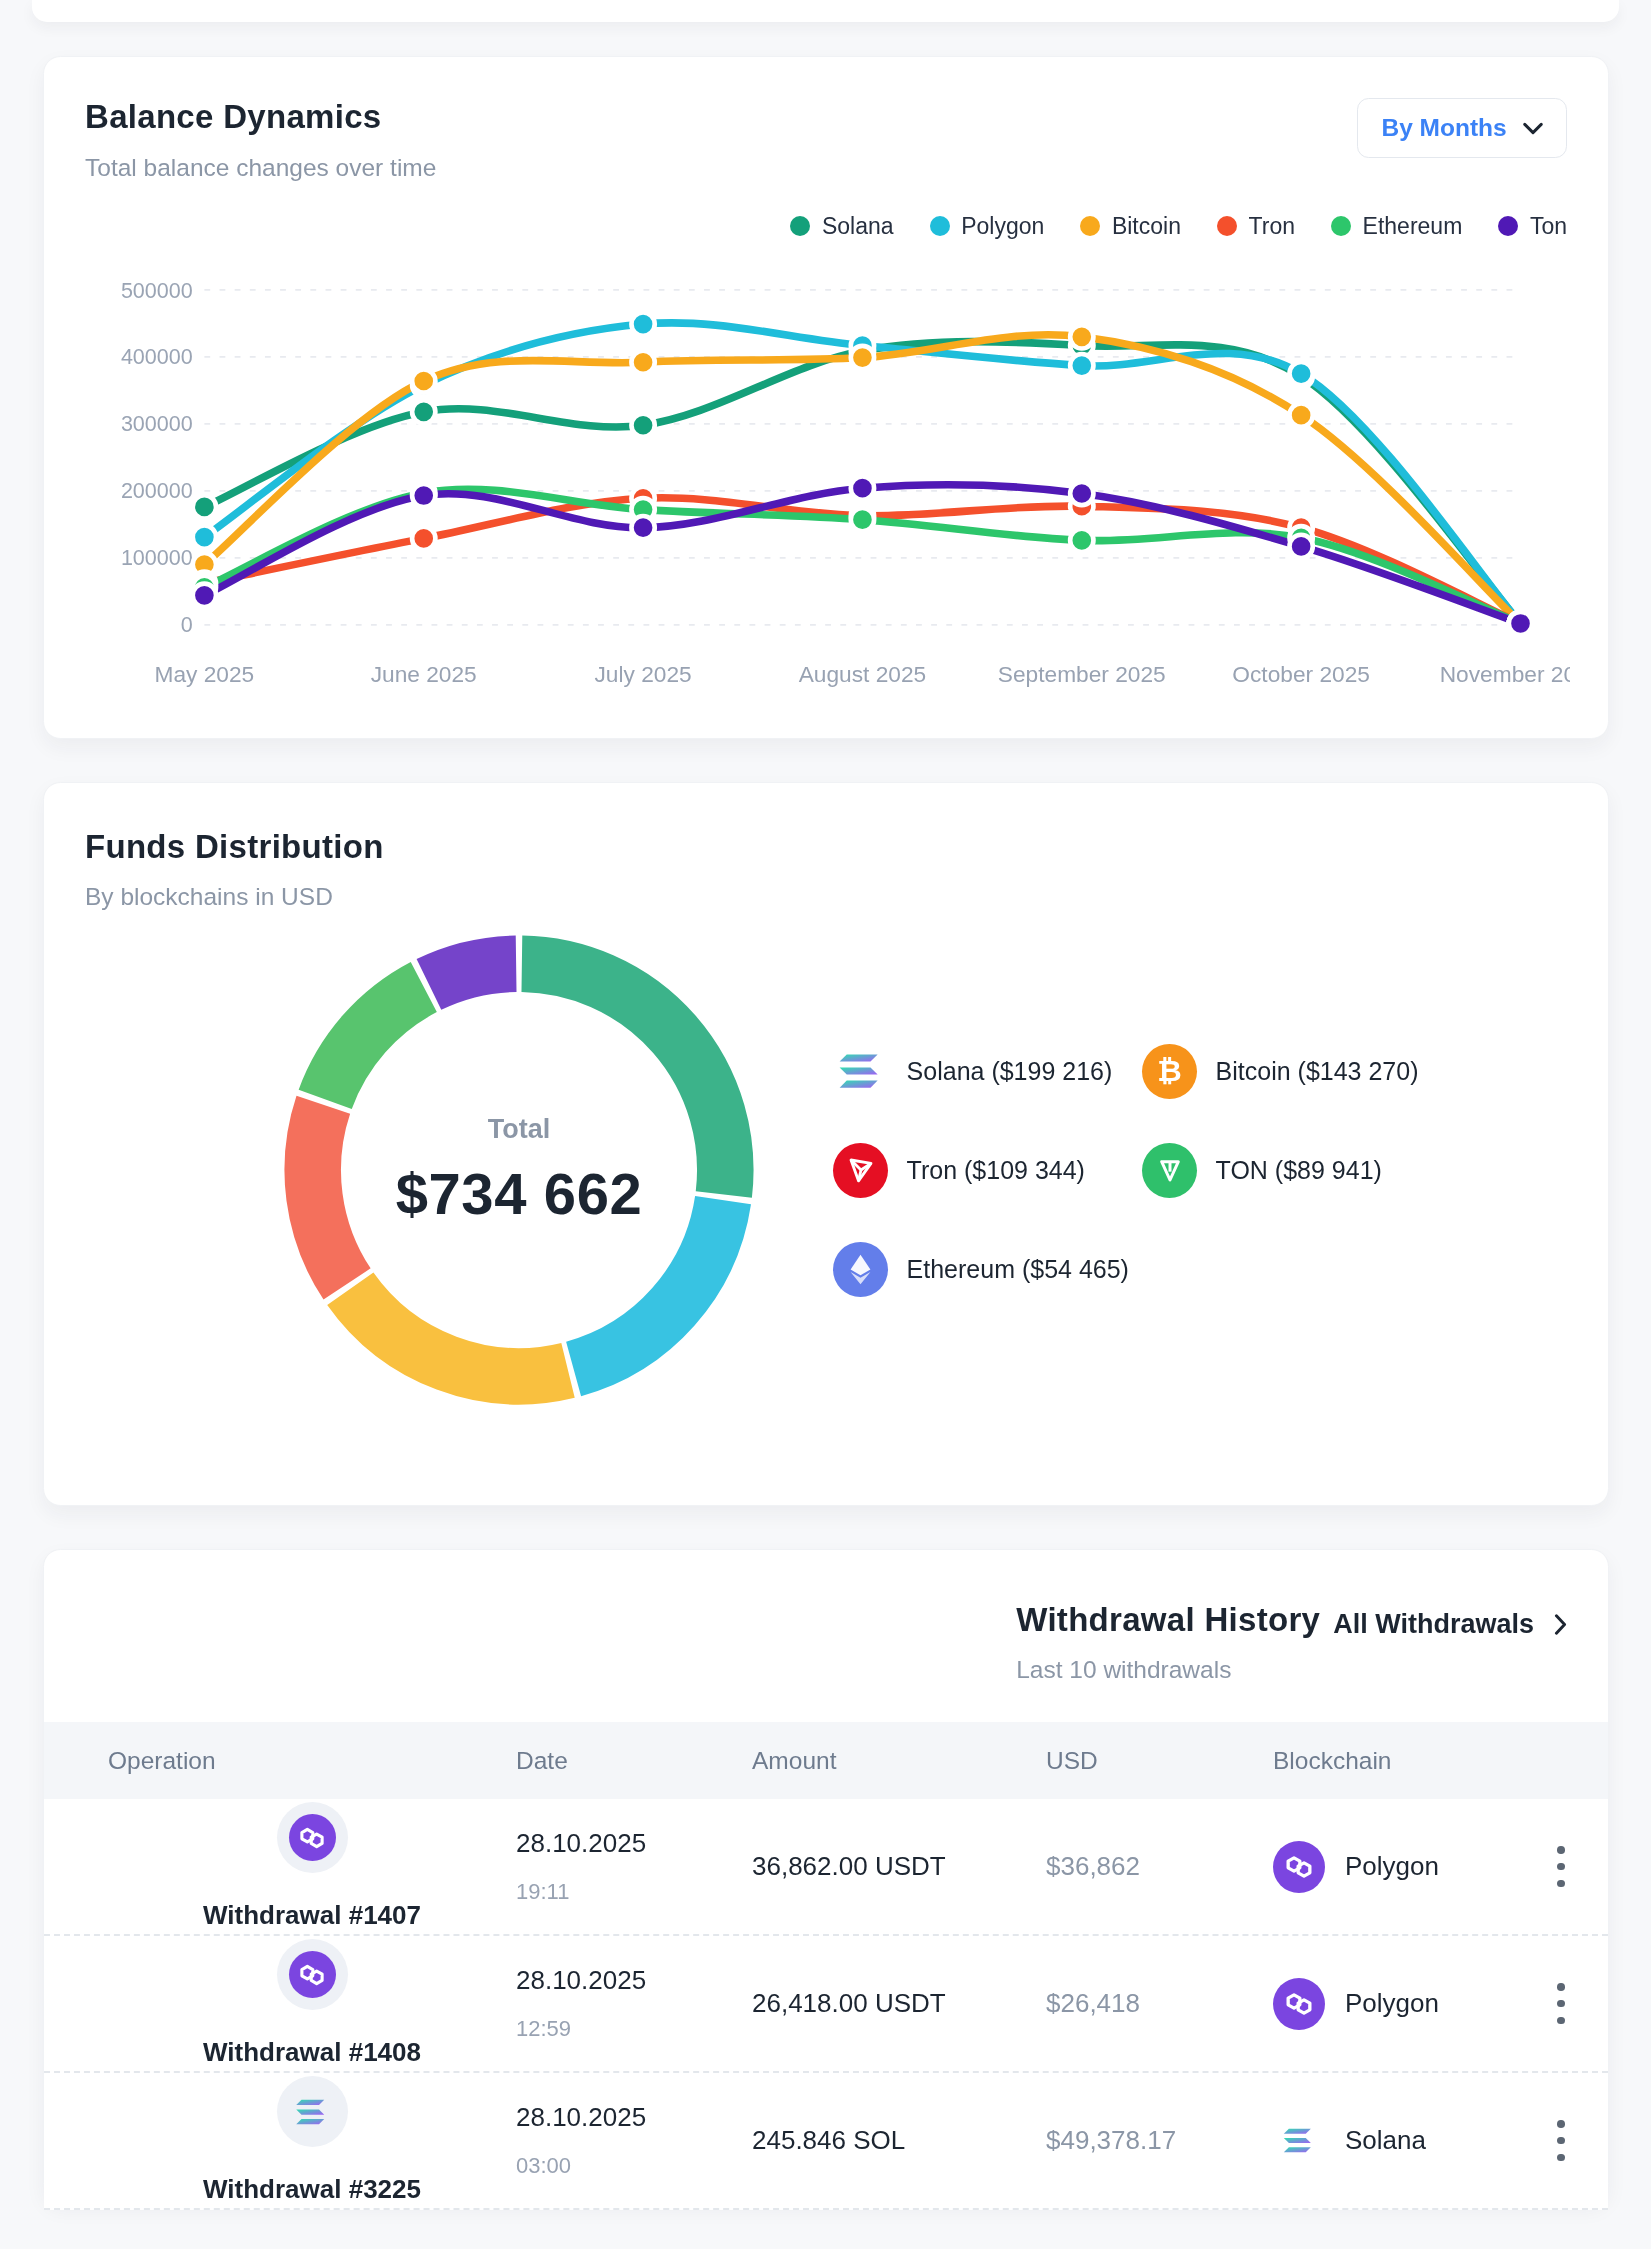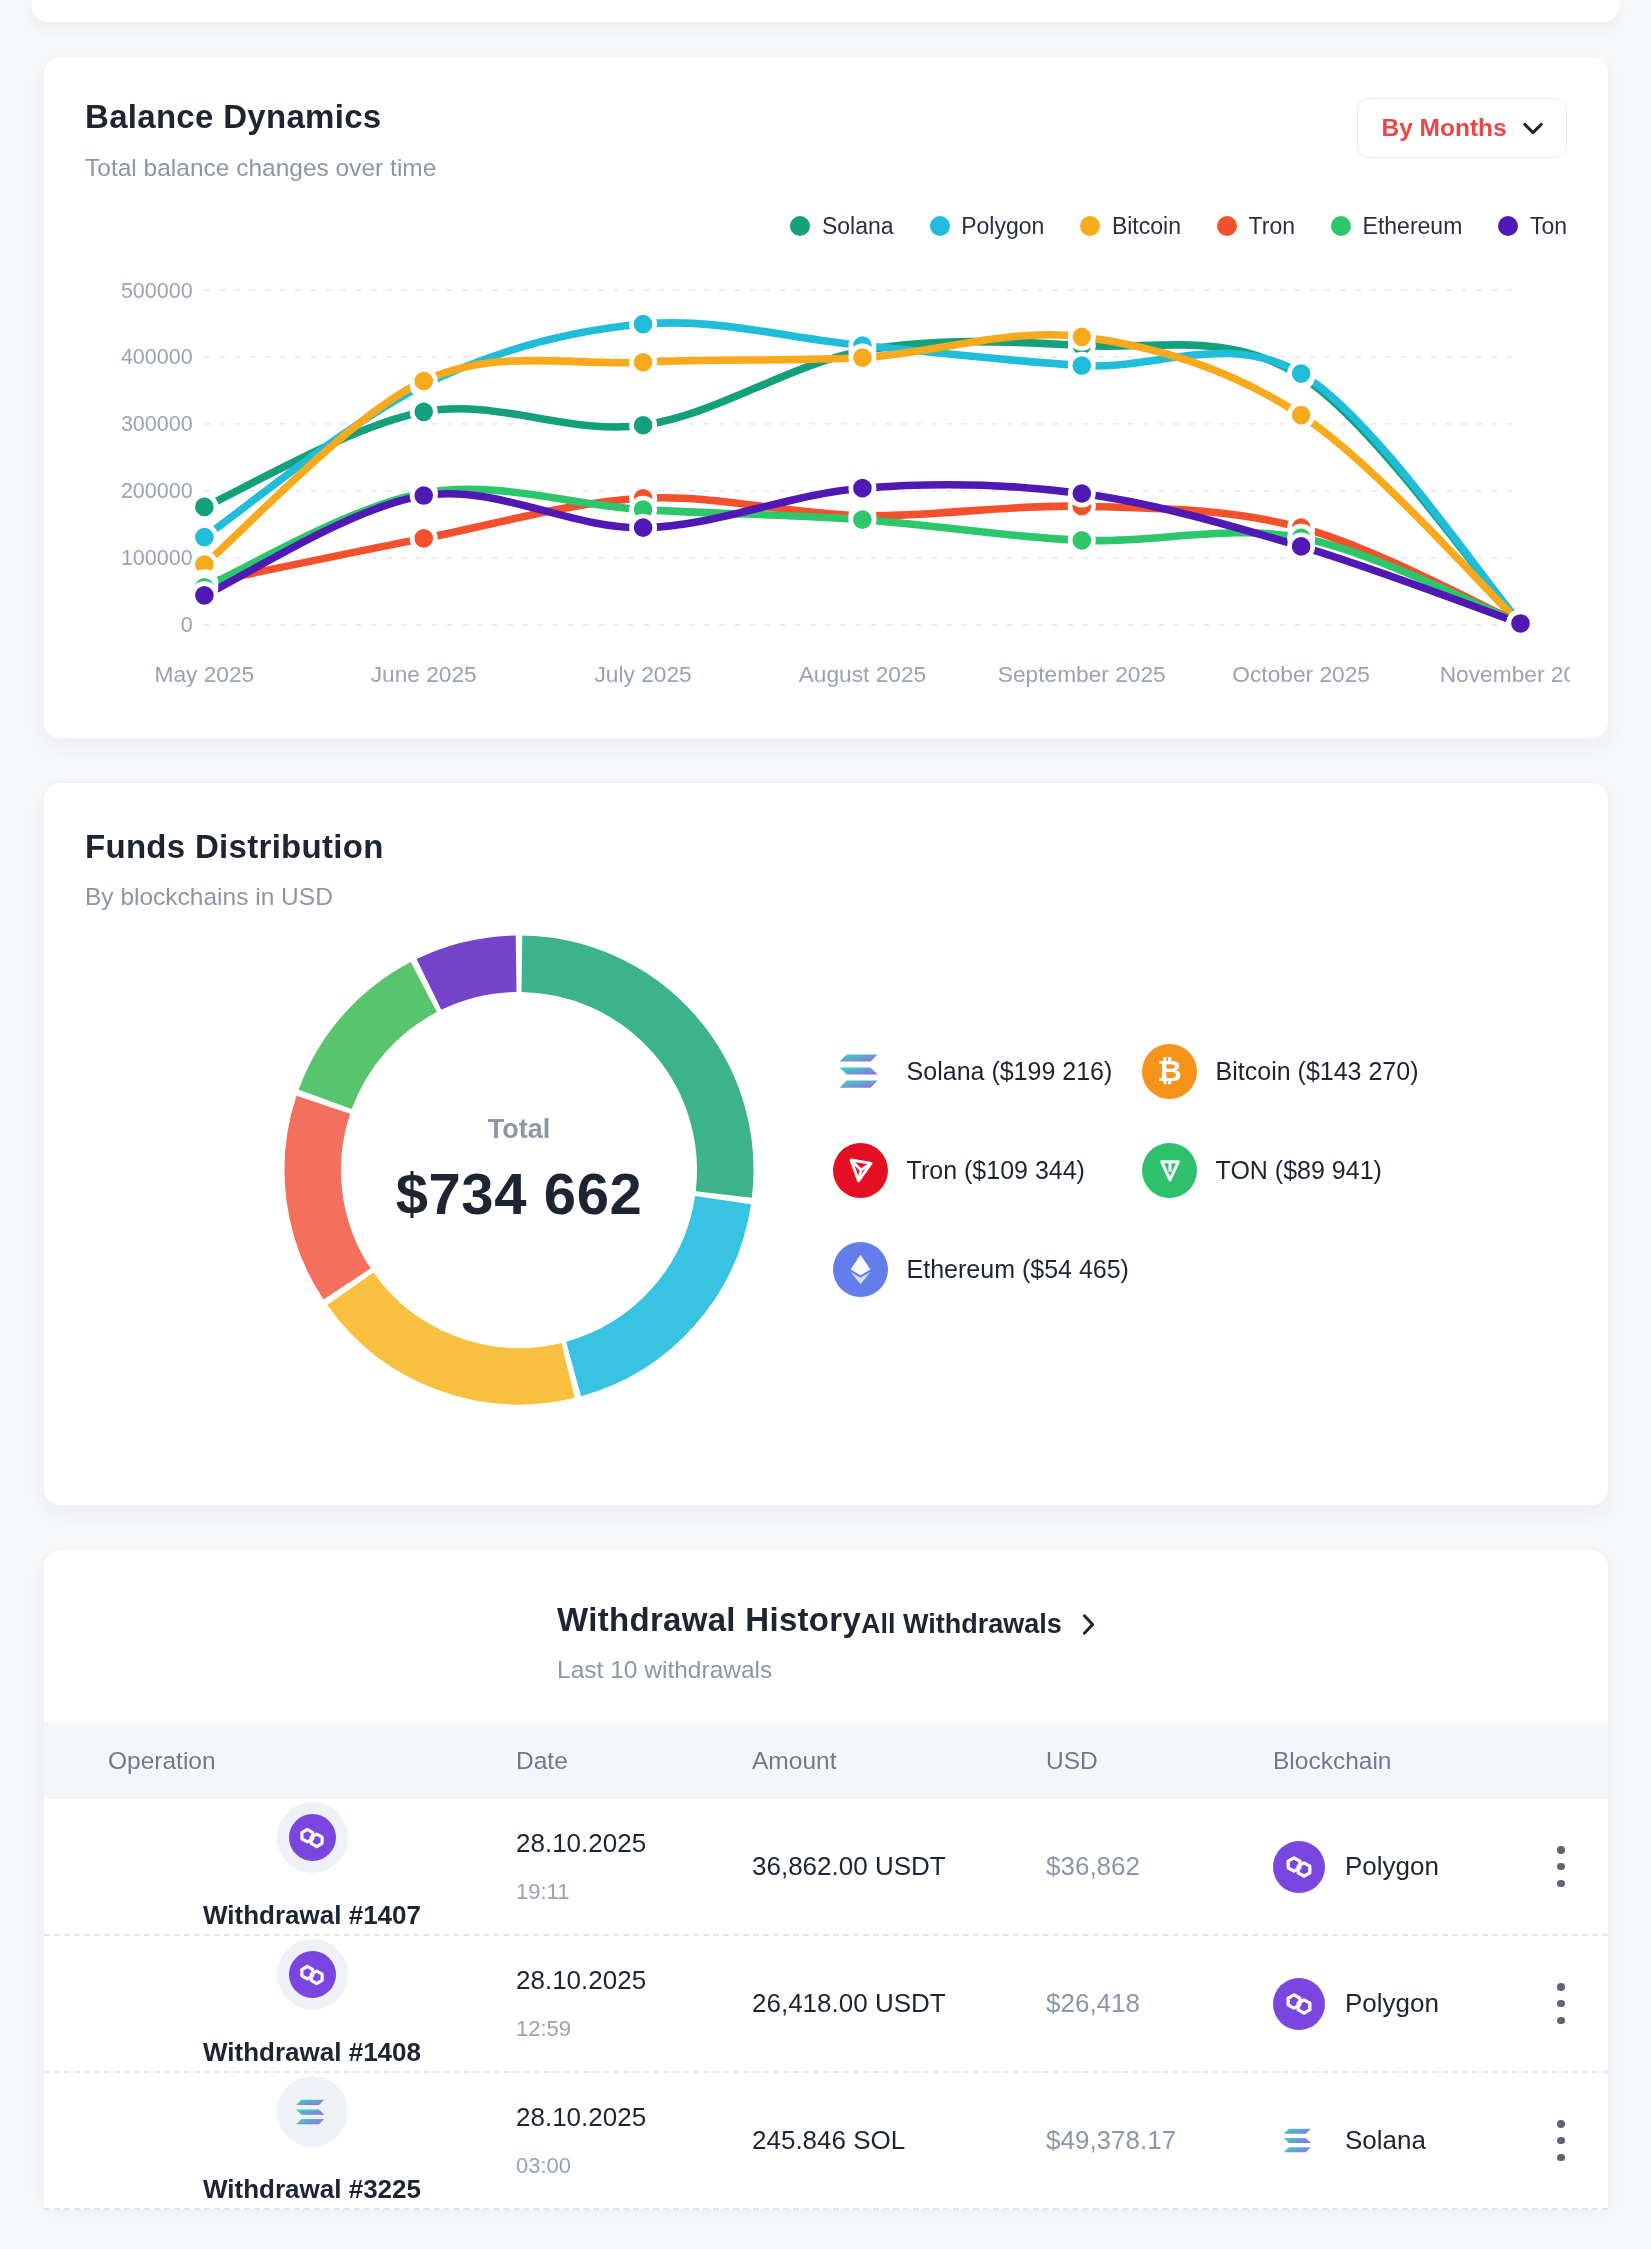--- a/index.html
+++ b/index.html
@@ -24,21 +24,21 @@
   .card-3 { margin-top:43px; padding:51px 0 0 0; height:652px; }
 
   .card-title { font-size:33px; font-weight:700; color:#1c2531; letter-spacing:0.3px; }
   .card-sub   { font-size:24.5px; color:#8b96a6; margin-top:17.5px; }
 
   
   .c1-head { display:flex; justify-content:space-between; align-items:flex-start; }
   .period-btn {
     display:flex; align-items:center; gap:16.3px;
     border:1.2px solid #e4e8ee; border-radius:11.6px; background:#fff;
-    padding:15px 23px; font-size:24.5px; font-weight:700; color:#ef4444;
+    padding:15px 23px; font-size:24.5px; font-weight:700; color:#3b82f6;
     cursor:pointer; font-family:inherit;
   }
   .chev-down { width:20px; height:13px; }
 
   
   .bc-legend { display:flex; justify-content:flex-end; gap:36px; margin-top:31px; margin-bottom:8.2px; }
   .bc-legend-item { display:flex; align-items:center; gap:11.6px; cursor:pointer; }
   .bc-dot { width:20px; height:20px; border-radius:50%; background:#999; }
   .bc-label { font-size:23px; color:#273040; }
 
@@ -67,21 +67,21 @@
   .coin svg { display:block; }
   .coin-bitcoin { background:#f7931a; }
   .coin-polygon { background:#7b45e0; }
   .coin-tron    { background:#e50f23; }
   .coin-ton     { background:#2fc06b; }
   .coin-eth     { background:#637eea; }
   .coin-btc-glyph { color:#fff; font-size:30px; font-weight:700; font-family:"Liberation Sans",sans-serif; }
   .coin-solana  { background:transparent; }
 
   
-  .c3-head { display:flex; justify-content:center; align-items:flex-start; padding:0 41px; }
+  .c3-head { display:flex; justify-content:flex-end; align-items:flex-start; padding:0 41px;gap:13px; }
   .all-link {
     display:flex; align-items:center; gap:20px; margin-top:8.2px;
     font-size:27px; font-weight:700; color:#1c2531; background:none; border:none;
     cursor:pointer; font-family:inherit;
   }
   .chev-right { width:13px; height:21px; }
 
   .tbl-grid { display:grid; grid-template-columns:408px 236px 294px 227px 1fr 43px; align-items:center; }
   .tbl-head {
     margin-top:38px; background:#f4f6f9; height:77px;

